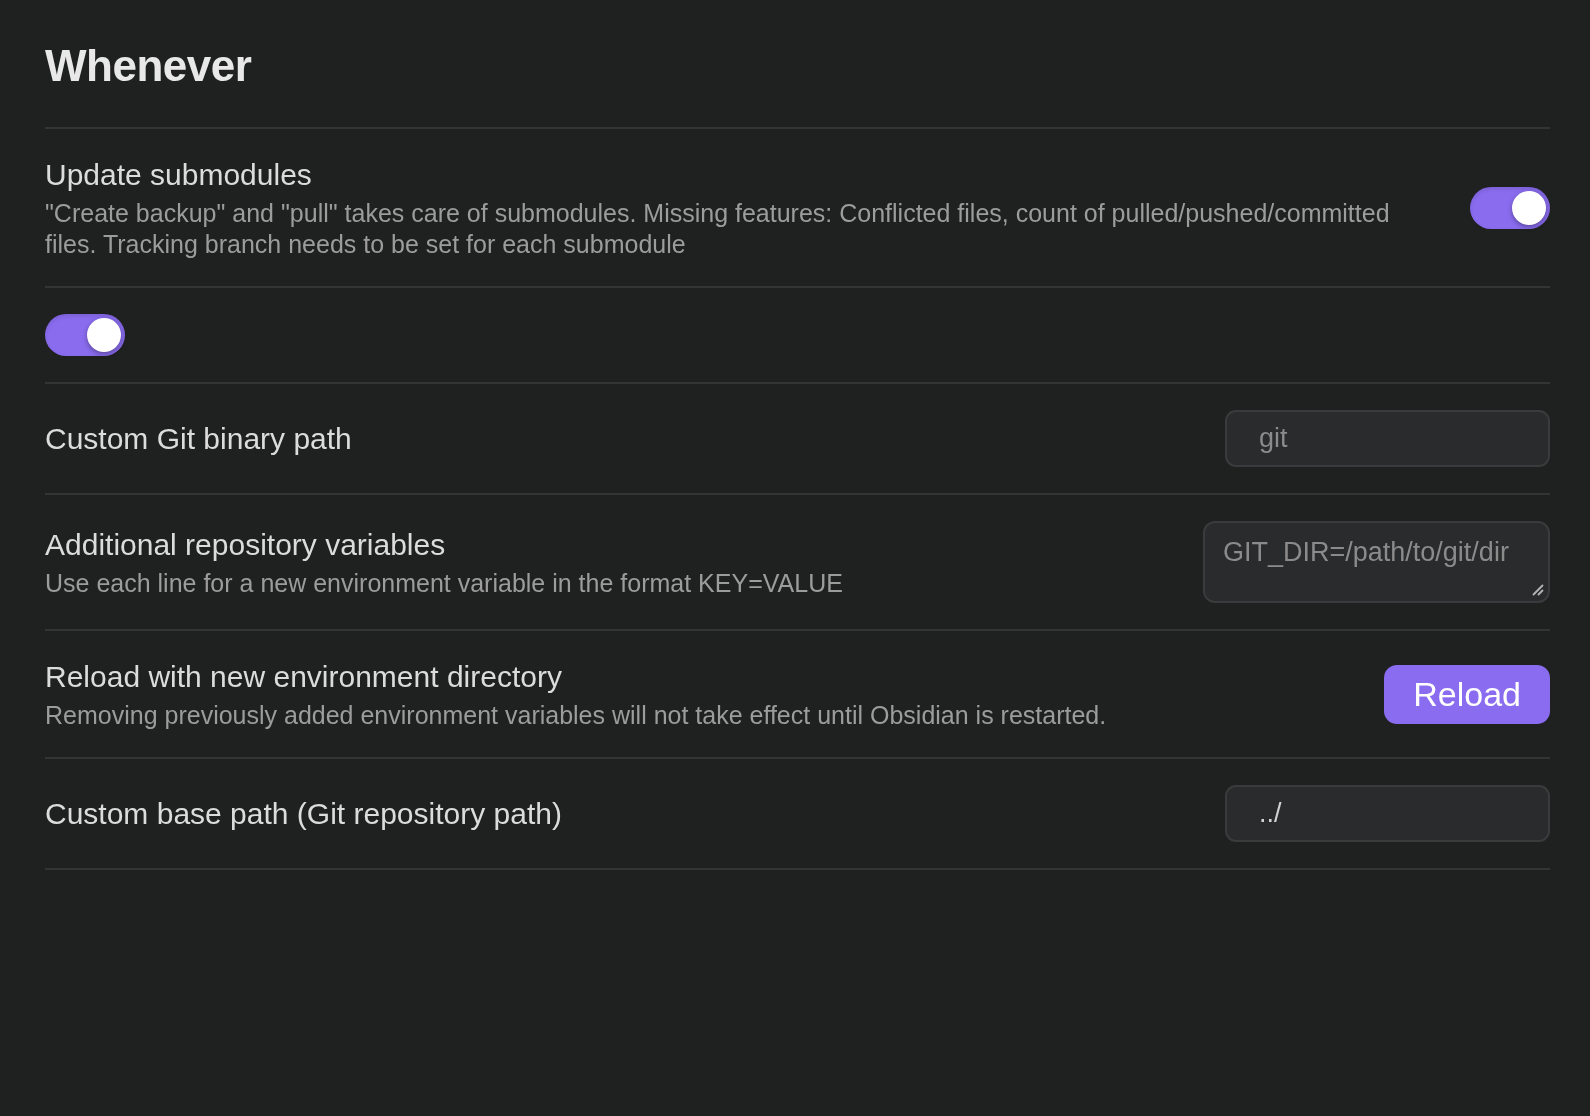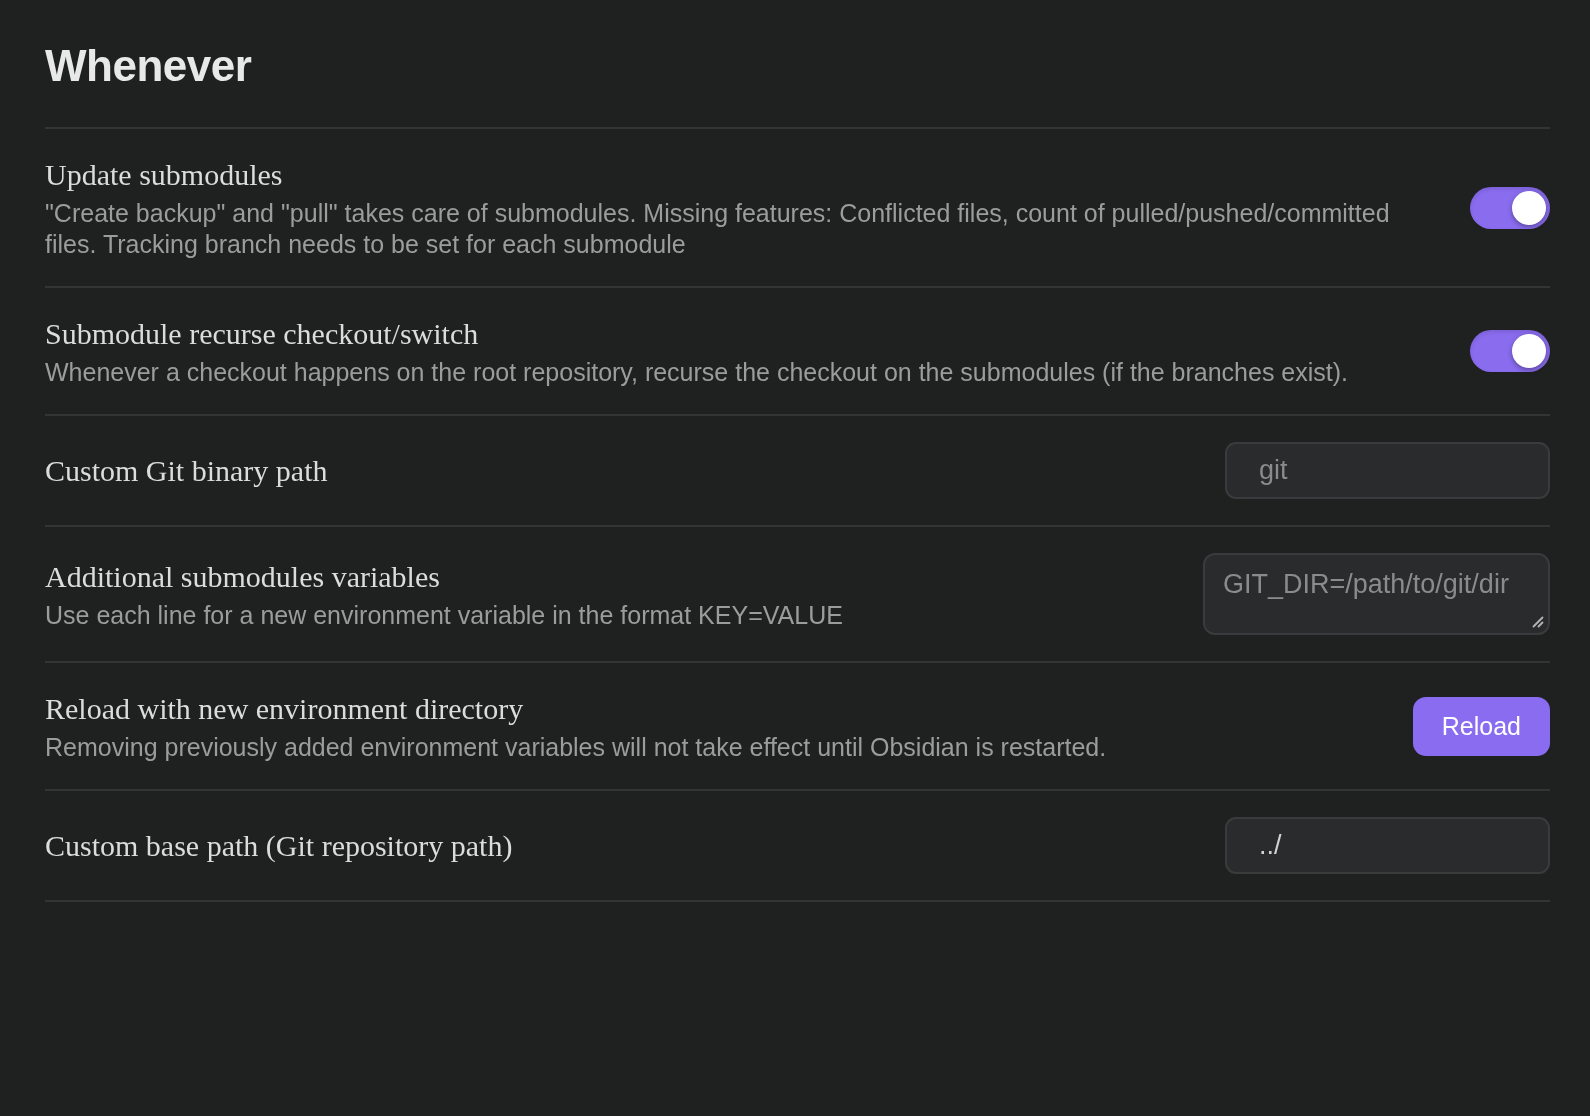--- a/index.html
+++ b/index.html
@@ -30,21 +30,20 @@
     border-top: 2px solid #333435;
   }
   .end-divider { border-top: 2px solid #333435; height: 18px; }
 
   .setting-info { flex: 1 1 auto; min-width: 0; }
   .setting-name {
     font-size: 30px;
     line-height: 39px;
     color: #dcdcdc;
     font-weight: 400;
-    font-family: Liberation Serif, serif;
   }
   .setting-desc {
     margin-top: 4px;
     font-size: 25px;
     line-height: 31px;
     color: #9c9c9c;
   }
   .setting-control { flex: 0 0 auto; display: flex; align-items: center; }
 
   
@@ -105,21 +104,21 @@
 
   
   .accent-button {
     background: #8a6cf0;
     color: #ffffff;
     border: none;
     border-radius: 13px;
     height: 59px;
     padding: 0 29px;
     font-family: inherit;
-    font-size: 25px;
+    font-size: 34px;
     font-weight: 400;
     cursor: pointer;
   }
 </style>
 </head>
 <body>
 
 <div class="settings-pane">
 
   <h1 class="pane-title">Whenever</h1>
@@ -130,43 +129,39 @@
       <div class="setting-desc">"Create backup" and "pull" takes care of submodules. Missing features: Conflicted files, count of pulled/pushed/committed files. Tracking branch needs to be set for each submodule</div>
     </div>
     <div class="setting-control">
       <div class="toggle on">
         <div class="knob"></div>
       </div>
     </div>
   </div>
 
   <div class="setting-item">
-    <div class="setting-info">
-      <div class="setting-name">Submodule recurse checkout/switch</div>
-      <div class="setting-desc">Whenever a checkout happens on the root repository, recurse the checkout on the submodules (if the branches exist).</div>
-    </div>
     <div class="setting-control">
       <div class="toggle on">
         <div class="knob"></div>
       </div>
     </div>
   </div>
 
   <div class="setting-item">
     <div class="setting-info">
       <div class="setting-name">Custom Git binary path</div>
     </div>
     <div class="setting-control">
       <input type="text" class="text-input" placeholder="git" style="">
     </div>
   </div>
 
   <div class="setting-item">
     <div class="setting-info">
-      <div class="setting-name">Additional submodules variables</div>
+      <div class="setting-name">Additional repository variables</div>
       <div class="setting-desc">Use each line for a new environment variable in the format KEY=VALUE</div>
     </div>
     <div class="setting-control">
       <div class="textarea-wrap">
         <textarea class="setting-textarea" placeholder="GIT_DIR=/path/to/git/dir" style=""></textarea>
         <svg class="resize-handle" width="15" height="15" viewBox="0 0 15 15">
           <path d="M13.5 4.5 L4.5 13.5 M13.5 9.5 L9.5 13.5" stroke="#b5b5b5" stroke-width="1.8" fill="none" stroke-linecap="round"></path>
         </svg>
       </div>
     </div>

